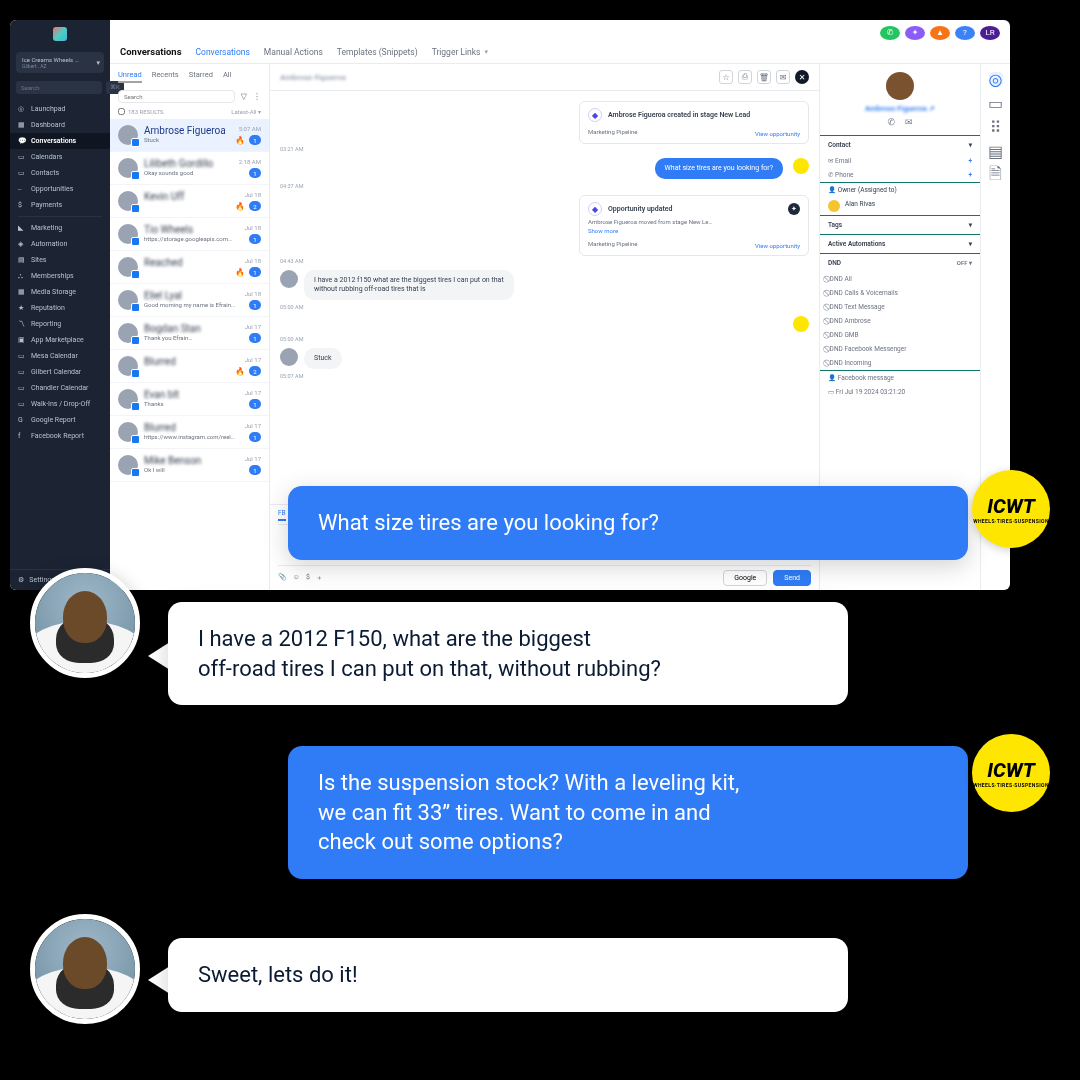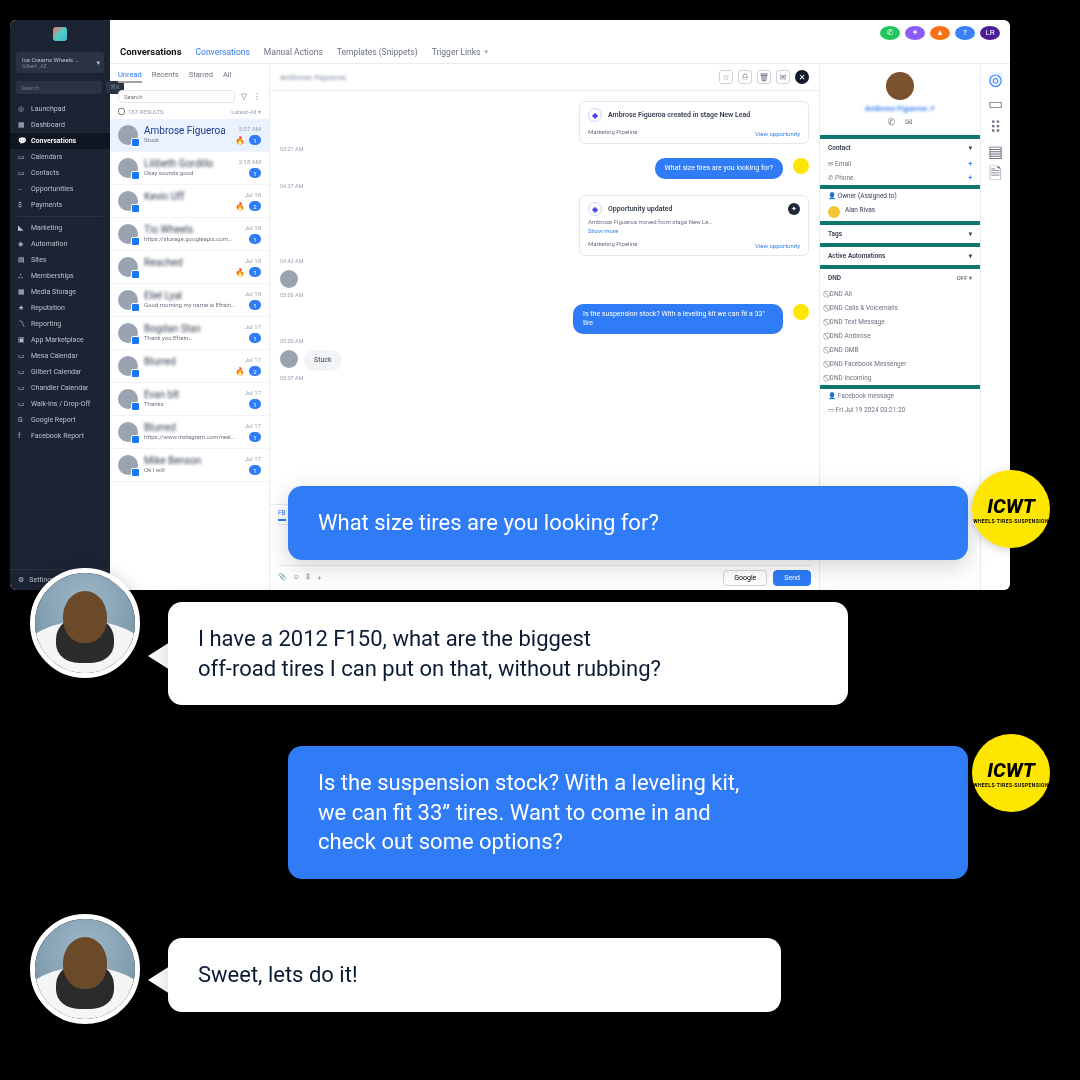--- a/index.html
+++ b/index.html
@@ -84,21 +84,21 @@
 .comp-bottom .icons { display:flex; gap:6px; color:#6b7280; }
 .comp-bottom .spacer { flex:1; }
 .btn { border:1px solid #d1d5db; background:#fff; border-radius:4px; padding:3px 10px; font-size:7px; cursor:pointer; }
 .btn.primary { background:#2f7cf6; color:#fff; border-color:#2f7cf6; }
 
 .details { width:160px; font-size:6.5px; color:#374151; display:flex; flex-direction:column; }
 .details .hdr { display:flex; flex-direction:column; align-items:center; padding:8px; gap:4px; }
 .details .bigav { width:28px; height:28px; border-radius:50%; background:#7a5230; }
 .details .dn { font-weight:600; filter:blur(1.5px); color:#2f7cf6; font-size:7.5px; }
 .details .icons2 { display:flex; gap:10px; color:#6b7280; font-size:9px; }
-.sect { border-top:4px solid #0f766e; }
+.sect { border-top:1px solid #0f766e; }
 .sect .shead { display:flex; justify-content:space-between; padding:5px 8px; font-weight:600; }
 .sect .srow { display:flex; justify-content:space-between; padding:3px 8px; color:#6b7280; }
 .plus { color:#2f7cf6; font-weight:700; }
 .ownerrow { display:flex; gap:5px; padding:3px 8px; }
 .owner-av { width:12px; height:12px; border-radius:50%; background:#f4c431; }
 .dnd-pill { font-size:6px; color:#6b7280; }
 .rail { width:30px; border-left:1px solid #e9ecef; display:flex; flex-direction:column; align-items:center; gap:10px; padding-top:8px; color:#6b7280; }
 .rail .ritem { width:14px; height:14px; display:flex; align-items:center; justify-content:center; border-radius:4px; cursor:pointer; }
 .rail .ritem.active { background:#eaf2ff; color:#2f7cf6; }
 
@@ -431,24 +431,24 @@
     <div class="sub">Ambrose Figueroa moved from stage New Le…</div>
               <div class="sub" style="color:#2f7cf6;cursor:pointer">Show more</div>
     <div style="display:flex;justify-content:space-between;margin-top:4px">
                 <span class="sub">Marketing Pipeline</span>
                 <span class="link">View opportunity</span>
               </div>
             </div>
             <div class="stamp">04:43 AM</div>
             <div class="msg them">
               <div class="av"></div>
+              <div class="bubble">I have a 2012 f150 what are the biggest tires I can put on that without rubbing off-road tires that is</div>
             </div>
             <div class="stamp">05:00 AM</div>
             <div class="msg me">
-              <div class="bubble">Is the suspension stock? With a leveling kit we can fit a 33" tire</div>
               <div class="src-tag"></div>
             </div>
             <div class="stamp" style="text-align: left;">05:00 AM</div>
             <div class="msg them">
               <div class="av"></div>
               <div class="bubble">Stuck</div>
             </div>
             <div class="stamp">05:07 AM</div>
           </div>
         <div class="composer">
@@ -595,15 +595,15 @@
 </div>
 
 <div class="ov-avatar" style="left:30px; top:914px;">
   <div class="bg">
       <div class="shirt"></div>
       <div class="beard"></div>
       <div class="head"></div>
     </div>
 </div>
 <div class="tail-left" style="left:148px; top:966px;"></div>
-<div class="ov-bubble ov-white" style="left:168px; top:938px; width:613px;">
+<div class="ov-bubble ov-white" style="left:168px; top:938px; width:680px;">
   <span>Sweet, lets do it!</span>
 </div>
 
 </body></html>

